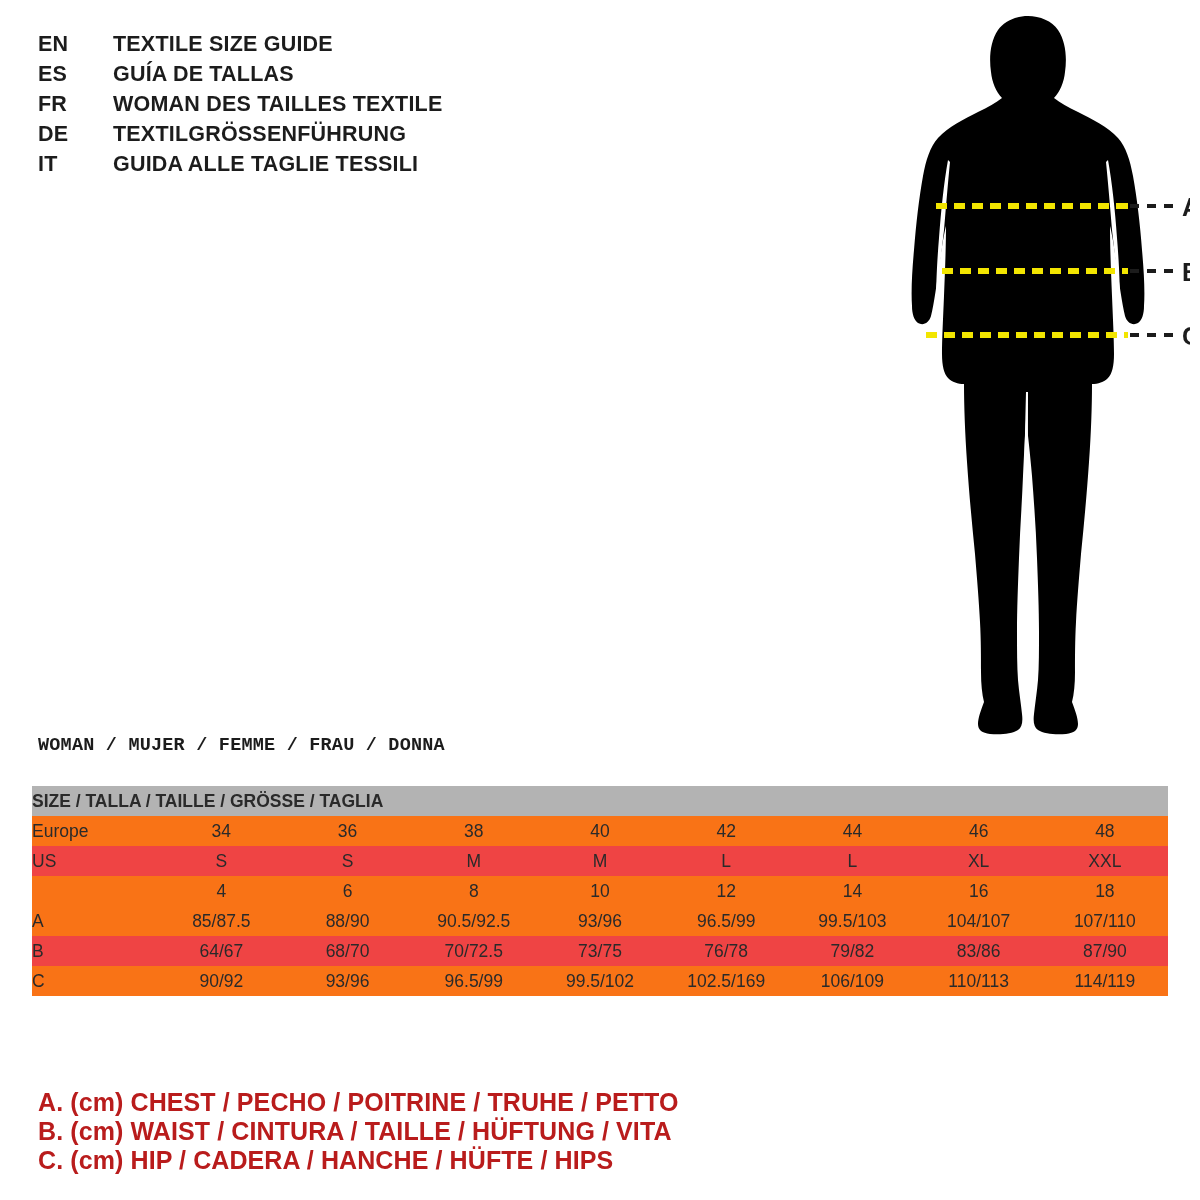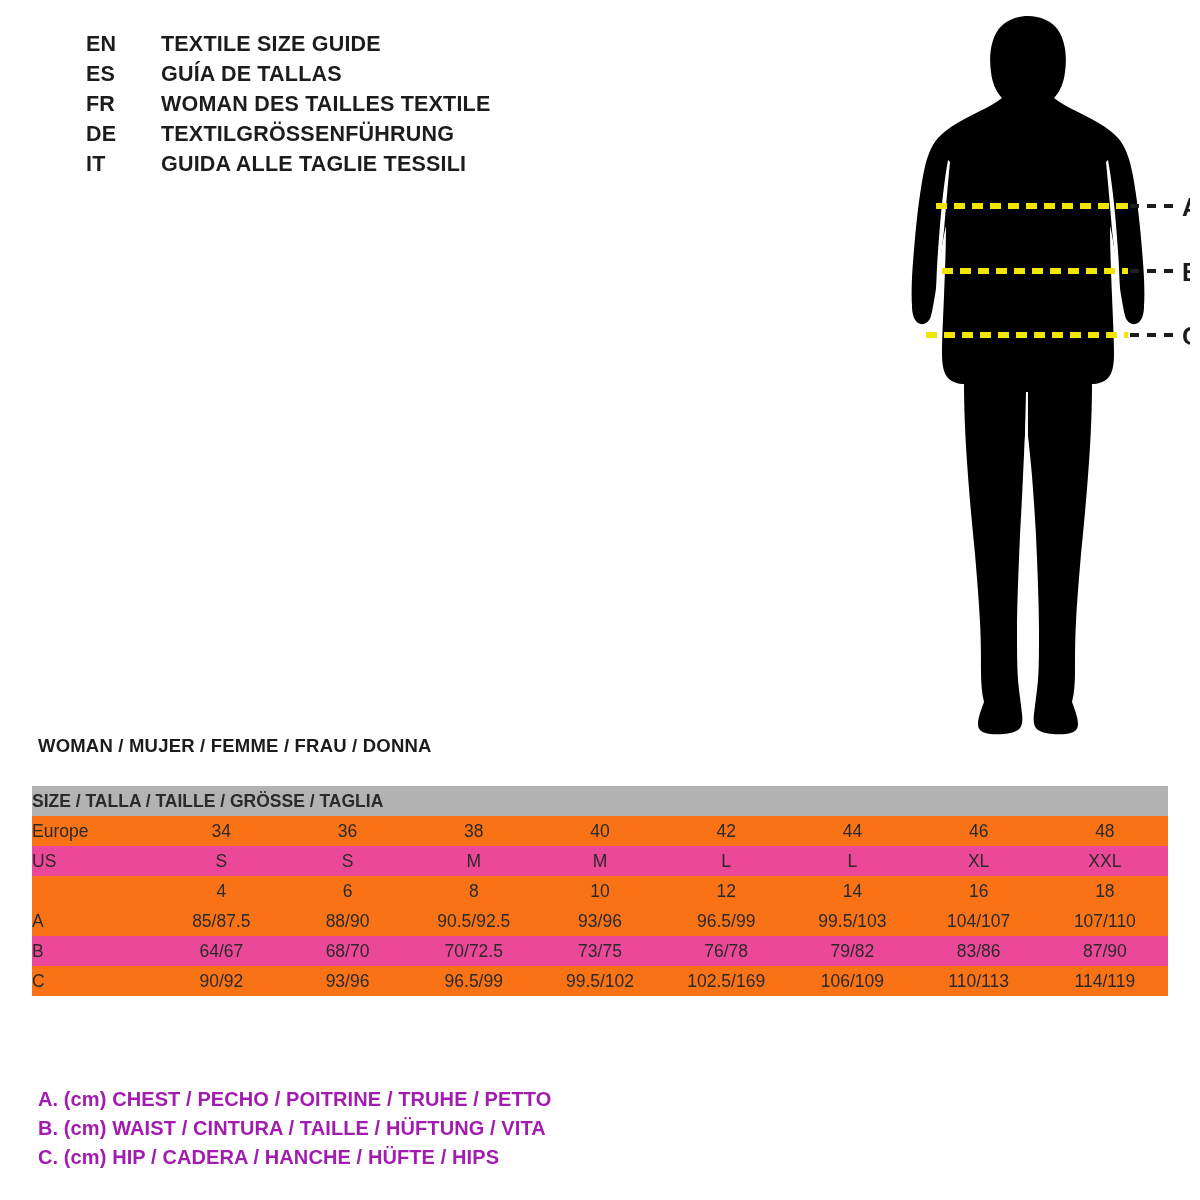--- a/index.html
+++ b/index.html
@@ -28,21 +28,20 @@
     align-items: baseline;
     height: 30px;
     font-size: 21.5px;
     font-weight: bold;
     letter-spacing: 0.2px;
     color: #1c1c1c;
   }
   .lang-code {
     width: 75px;
     flex: 0 0 75px;
-    margin-left: 48px;
   }
   .lang-text {
     white-space: nowrap;
   }
 
   
   .figure-wrap {
     position: absolute;
     left: 860px;
     top: 10px;
@@ -55,20 +54,21 @@
 
   
   .woman-caption {
     position: absolute;
     left: 38px;
     top: 735px;
     font-size: 18.5px;
     font-weight: bold;
     letter-spacing: 0.2px;
     color: #1c1c1c;
+    font-family: Liberation Mono, monospace;
   }
 
   
   .table-wrap {
     position: absolute;
     left: 32px;
     top: 786px;
     width: 1056px;
   }
   table.size-table {
@@ -85,40 +85,40 @@
   }
   .hdr-row td {
     background: #b3b3b3;
     font-weight: bold;
     font-size: 17.5px;
     color: #1c1c1c;
     padding-left: 8px;
     height: 29px;
   }
   .row-light td { background: #f97316; }
-  .row-dark  td { background: #ec4899; }
+  .row-dark  td { background: #ef4444; }
   .lbl {
     padding-left: 8px;
     text-align: left;
     width: 186px;
   }
   .val { text-align: center; }
 
   
   .legend {
     position: absolute;
     left: 38px;
     top: 1088px;
     width: 700px;
   }
   .legend-row {
-    font-size: 20px;
+    font-size: 25px;
     font-weight: bold;
     letter-spacing: 0.1px;
-    color: #a21caf;
+    color: #b91c1c;
     height: 29px;
     white-space: nowrap;
   }
 
   
   .marker-label {
     font-family: "Liberation Sans", sans-serif;
     font-size: 25px;
     font-weight: bold;
     fill: #1c1c1c;

